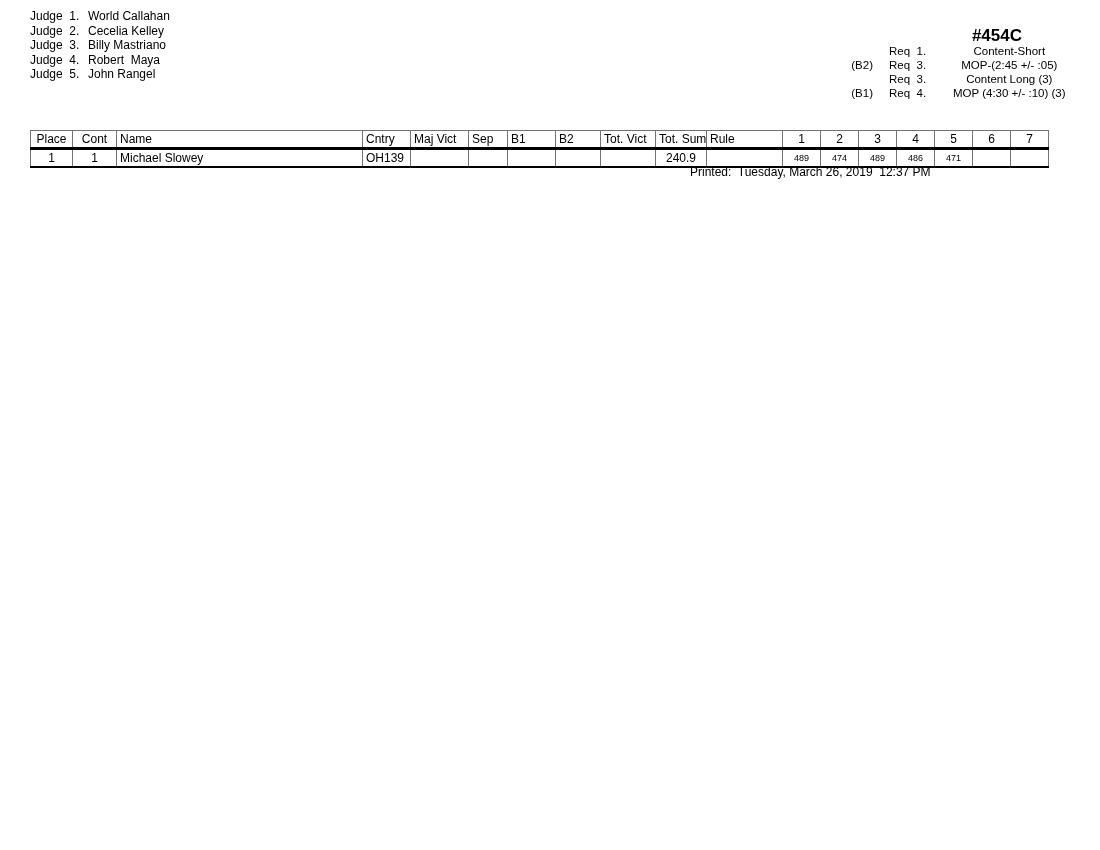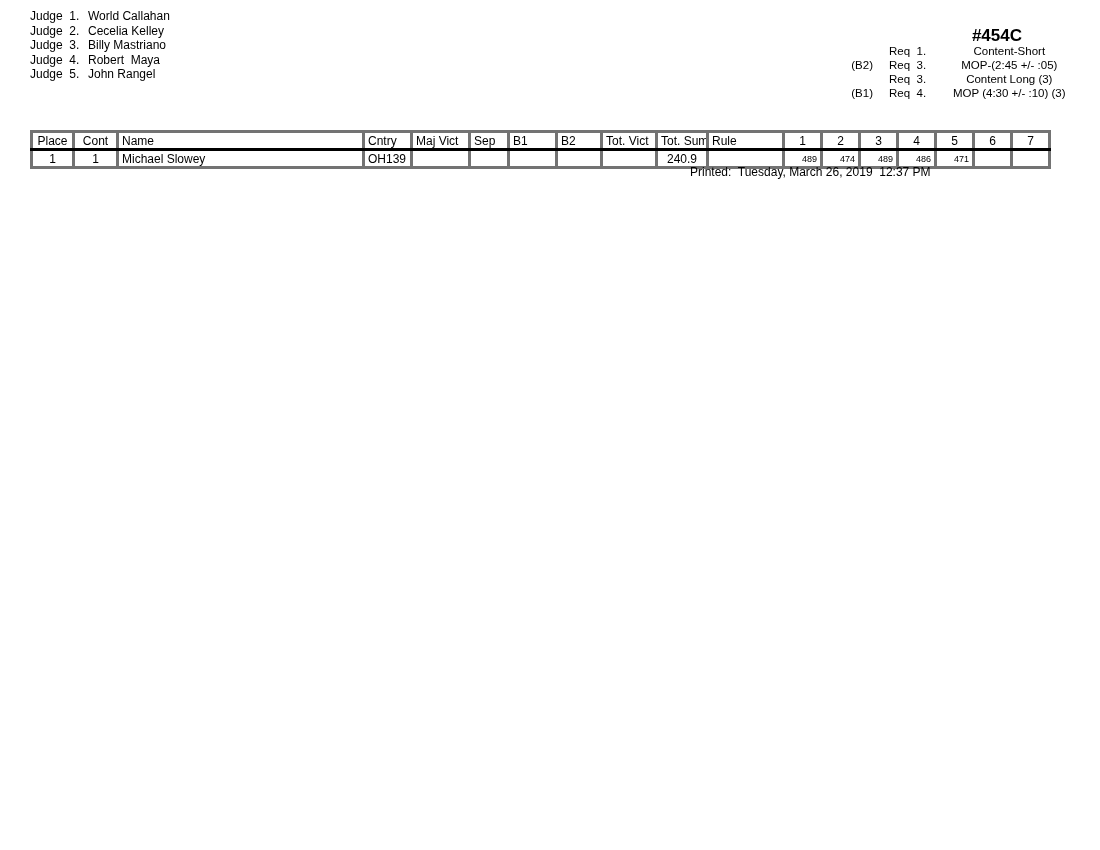--- a/index.html
+++ b/index.html
@@ -68,31 +68,31 @@
     left: 30px;
     top: 130px;
     width: 1018px;
     border-collapse: collapse;
     table-layout: fixed;
     font-size: 12px;
     border: 1px solid #000;
     border-bottom: 2px solid #000;
   }
   table.results th, table.results td {
-    border: 3px solid #737373;
+    border: 1px solid #737373;
     height: 18px;
     padding: 0 3px;
     font-weight: normal;
     overflow: hidden;
     white-space: nowrap;
   }
   table.results thead th { border-bottom: 3px solid #000; }
   .al { text-align: left; }
   .ac { text-align: center; }
-  td.score { font-size: 9px; text-align: right; padding: 0 1px; }
+  td.score { font-size: 9px; text-align: center; padding: 0 1px; }
 
   
   .printed {
     position: absolute;
     left: 690px;
     top: 165px;
     font-size: 12px;
     white-space: pre;
   }
 </style>

